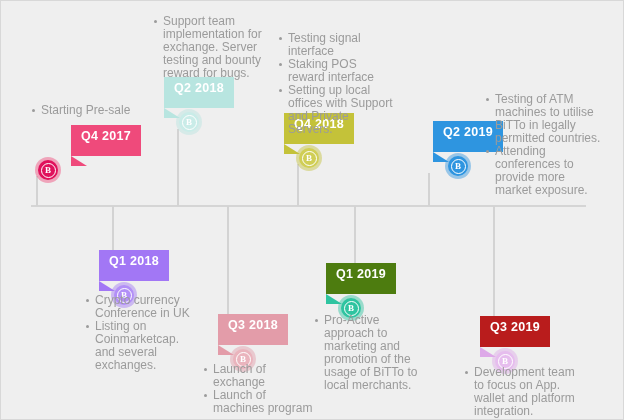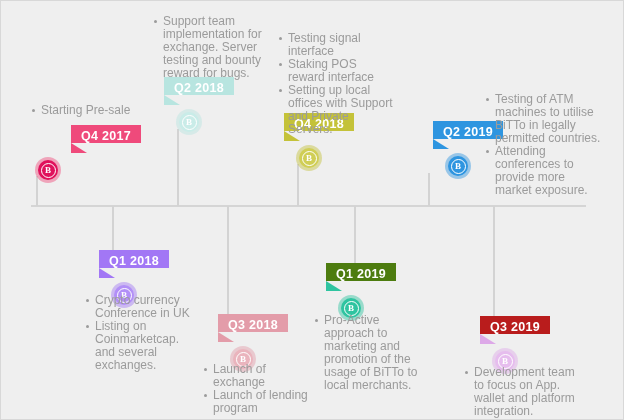--- a/index.html
+++ b/index.html
@@ -40,21 +40,21 @@
 
   
   .milestone {
     position: absolute;
   }
 
   
   .flag {
     position: relative;
     display: inline-block;
-    padding: 4px 10px 0 10px;
+    padding: 4px 10px 13px 10px;
     color: #ffffff;
     font-size: 12.5px;
     font-weight: bold;
     letter-spacing: 0.3px;
     line-height: 14px;
     white-space: nowrap;
   }
   .flag .tail {
     position: absolute;
     left: 0;
@@ -236,21 +236,21 @@
     </div>
     <div class="badge" style="left:12px; top:32px;">
       <span class="ring-outer" style="background:#e39ca9;"></span>
       <span class="ring-mid" style="background:#eab4bd;"></span>
       <span class="ring-inner"></span>
       <span class="glyph">B</span>
     </div>
   </div>
   <ul class="bullets" style="left:202px; top:362px; width:112px;">
     <li>Launch of exchange</li>
-    <li>Launch of lending program</li>
+    <li>Launch of machines program</li>
   </ul>
 
   <div class="connector" style="left:353px; top:205px; height:58px;"></div>
   <div class="milestone" style="left:325px; top:262px;">
     <div class="flag" style="background:#4d7c0f; color:#2fc4a0;">
       <span style="color:#ffffff;">Q1 2019</span>
       <span class="tail"></span>
     </div>
     <div class="badge" style="left:12px; top:32px;">
       <span class="ring-outer" style="background:#2fc4a0;"></span>

